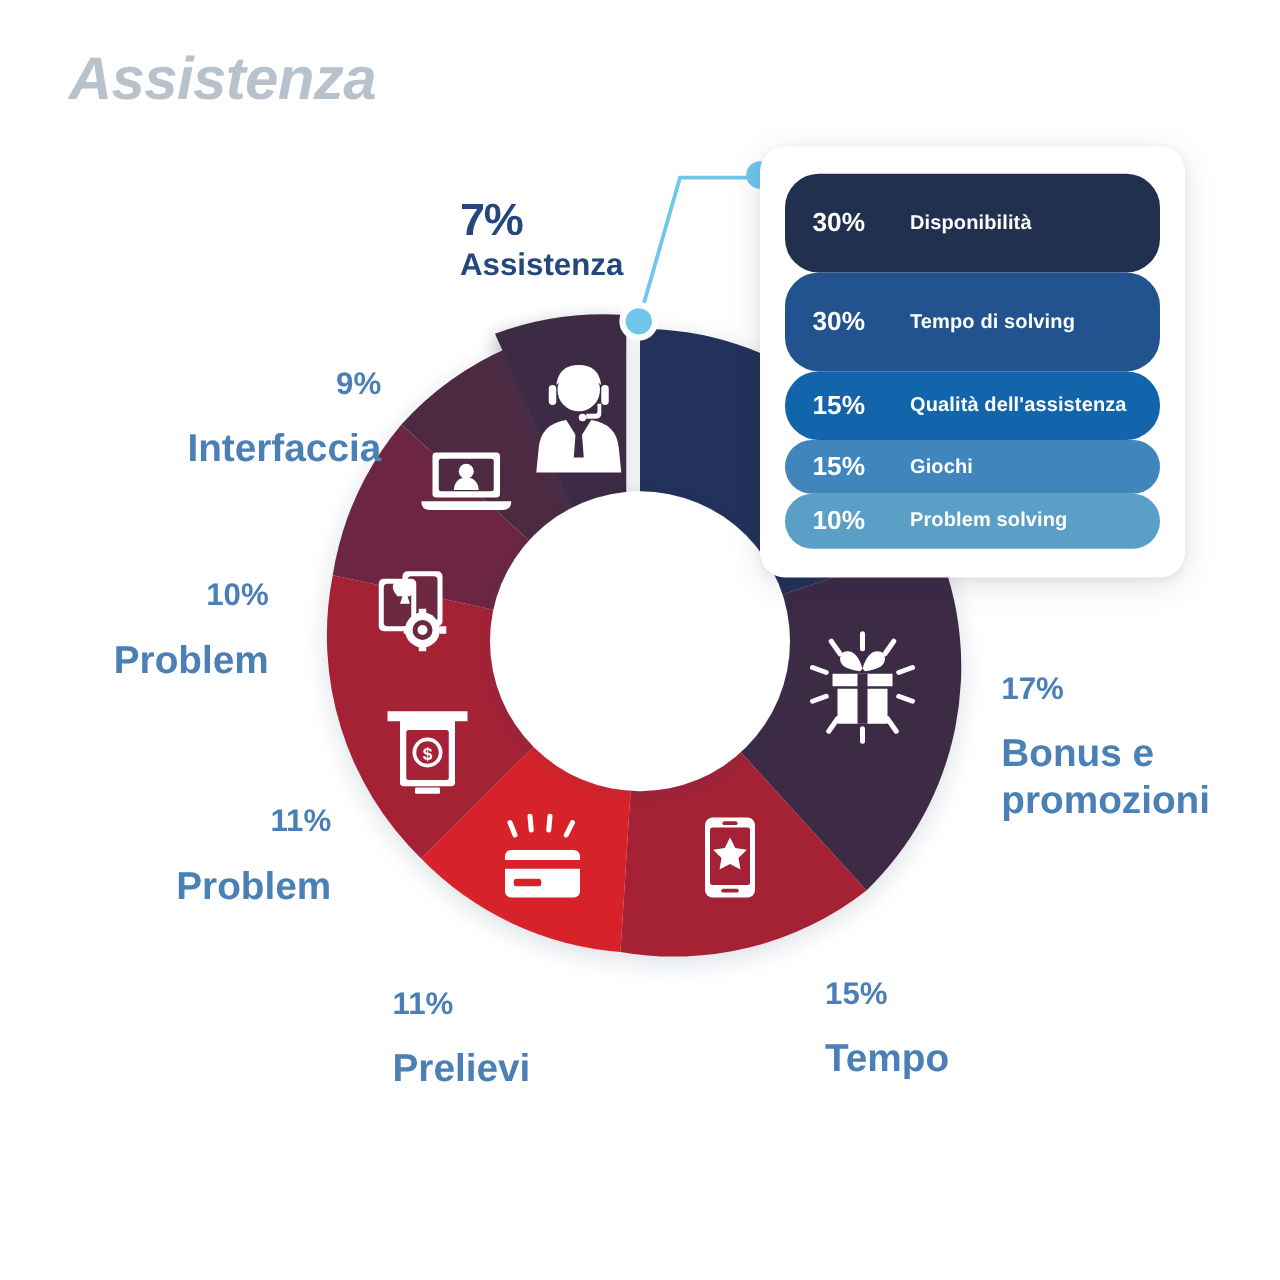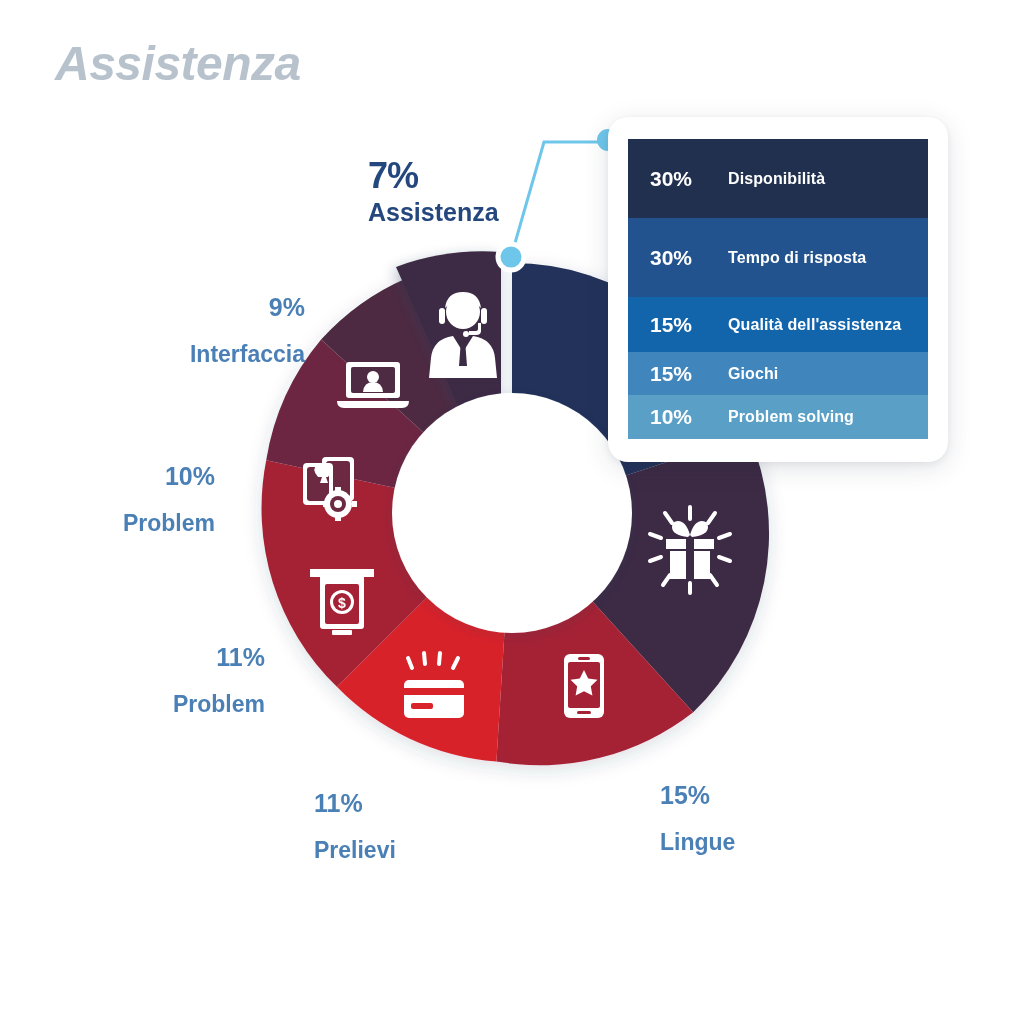--- a/index.html
+++ b/index.html
@@ -28,21 +28,21 @@
 
   
   .seg-label{
     position:absolute;
     color:#4a80b5;
     font-weight:bold;
     line-height:1.18;
     white-space:pre-line;
   }
   .seg-label .pct{display:block;font-size:25px;}
-  .seg-label .nm{display:block;font-size:23px;}
+  .seg-label .nm{display:block;font-size:31px;}
   .seg-label.right-al{text-align:right;}
   .seg-label.left-al{text-align:left;}
 
   
   #label-assistenza{
     position:absolute;
     left:368px;top:156px;
     text-align:left;
     color:#24477e;
     font-weight:bold;
@@ -61,20 +61,21 @@
     box-shadow:0 6px 26px rgba(40,50,70,0.13), 0 2px 6px rgba(40,50,70,0.07);
     box-sizing:border-box;
     padding:22px 20px;
     display:flex;flex-direction:column;
     overflow:hidden;
   }
   .tt-row{
     display:flex;align-items:center;
     padding-left:22px;
     box-sizing:border-box;
+    border-radius:27px;
   }
   .tt-pct{
     color:#ffffff;
     font-size:21px;
     font-weight:bold;
     width:78px;
     flex:0 0 78px;
     letter-spacing:0px;
   }
   .tt-name{
@@ -235,38 +236,43 @@
     <span class="nm">Problem</span>
   </div>
 
   <div class="seg-label left-al" style="left:314px;top:770px;width:210px;">
     <span class="pct">11%</span>
     <span class="nm">Prelievi</span>
   </div>
 
   <div class="seg-label left-al" style="left:660px;top:762px;width:200px;">
     <span class="pct">15%</span>
-    <span class="nm">Lingue</span>
-  </div>
-
+    <span class="nm">Tempo</span>
+  </div>
+
+  <div class="seg-label left-al" style="left:801px;top:518px;width:210px;">
+    <span class="pct">17%</span>
+    <span class="nm">Bonus e
+promozioni</span>
+  </div>
 
   <svg id="connector" viewBox="0 0 1024 1024">
     <polyline points="511,257 544,142 606,142" fill="none" stroke="#6ec6ea" stroke-width="3"></polyline>
     <circle cx="511" cy="257" r="13" fill="#6ec6ea" stroke="#ffffff" stroke-width="5"></circle>
     <circle cx="608" cy="140" r="11" fill="#6ec6ea"></circle>
   </svg>
 
   <div id="tooltip-card">
     <div class="tt-row" style="background:#21304f;height:79px;">
       <span class="tt-pct">30%</span>
       <span class="tt-name">Disponibilità</span>
     </div>
     <div class="tt-row" style="background:#22538f;height:79px;">
       <span class="tt-pct">30%</span>
-      <span class="tt-name">Tempo di risposta</span>
+      <span class="tt-name">Tempo di solving</span>
     </div>
     <div class="tt-row" style="background:#1264ab;height:55px;">
       <span class="tt-pct">15%</span>
       <span class="tt-name">Qualità dell'assistenza</span>
     </div>
     <div class="tt-row" style="background:#4086bd;height:43px;">
       <span class="tt-pct">15%</span>
       <span class="tt-name">Giochi</span>
     </div>
     <div class="tt-row" style="background:#599fc6;height:44px;">

